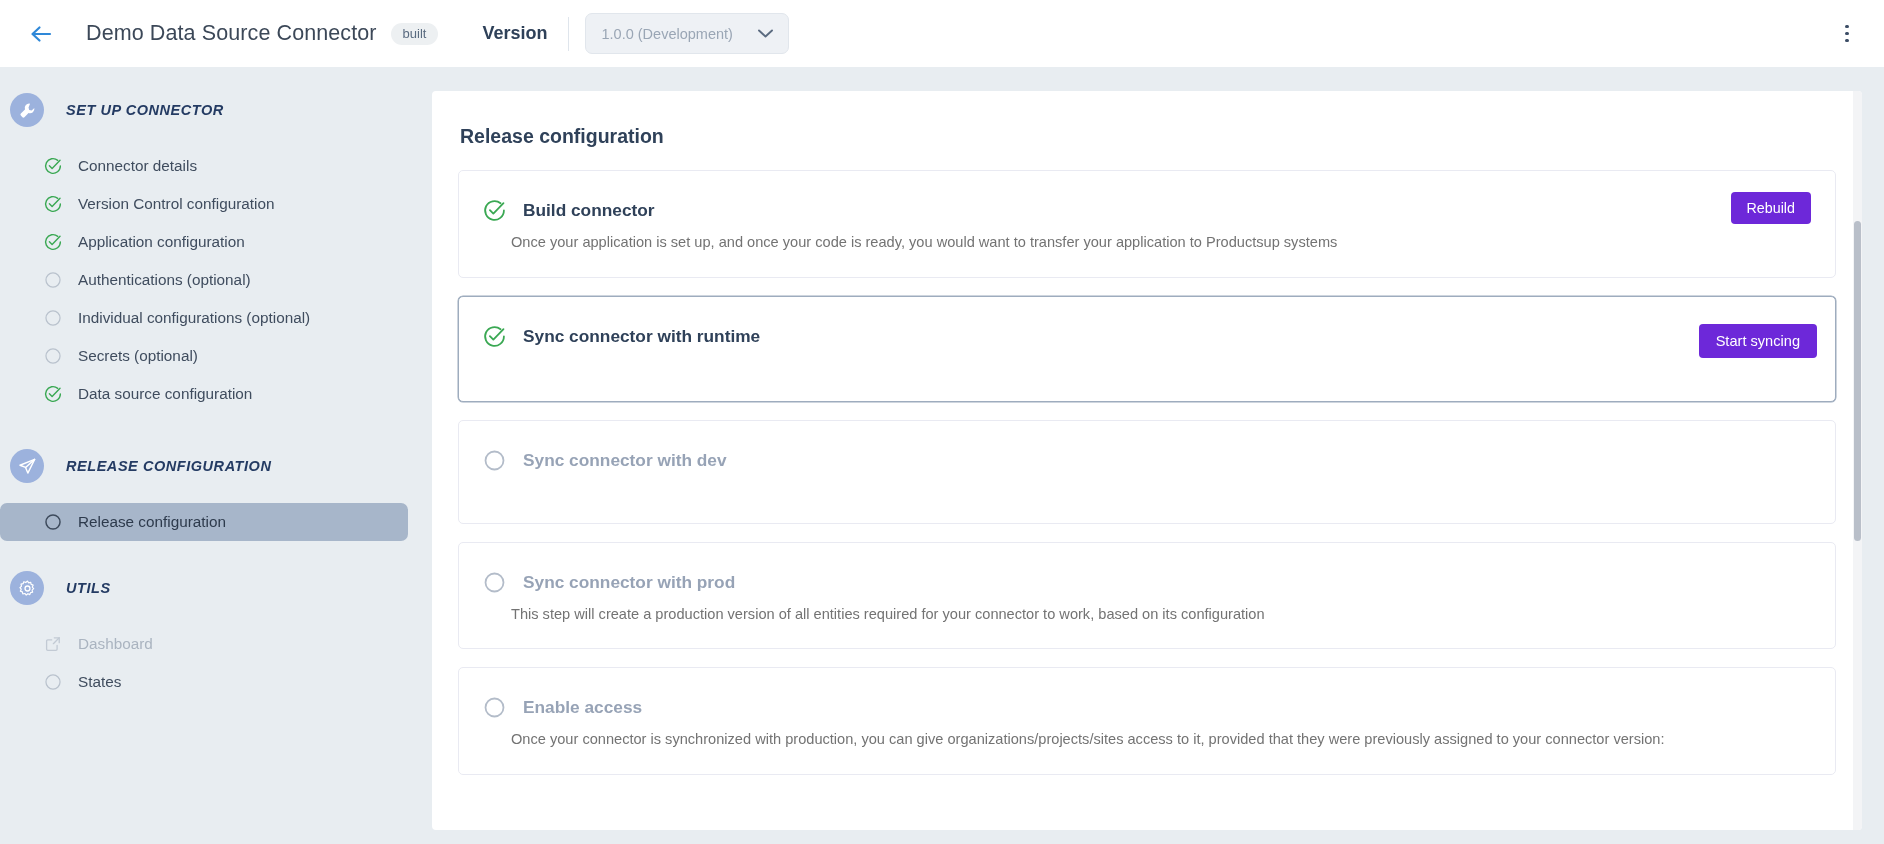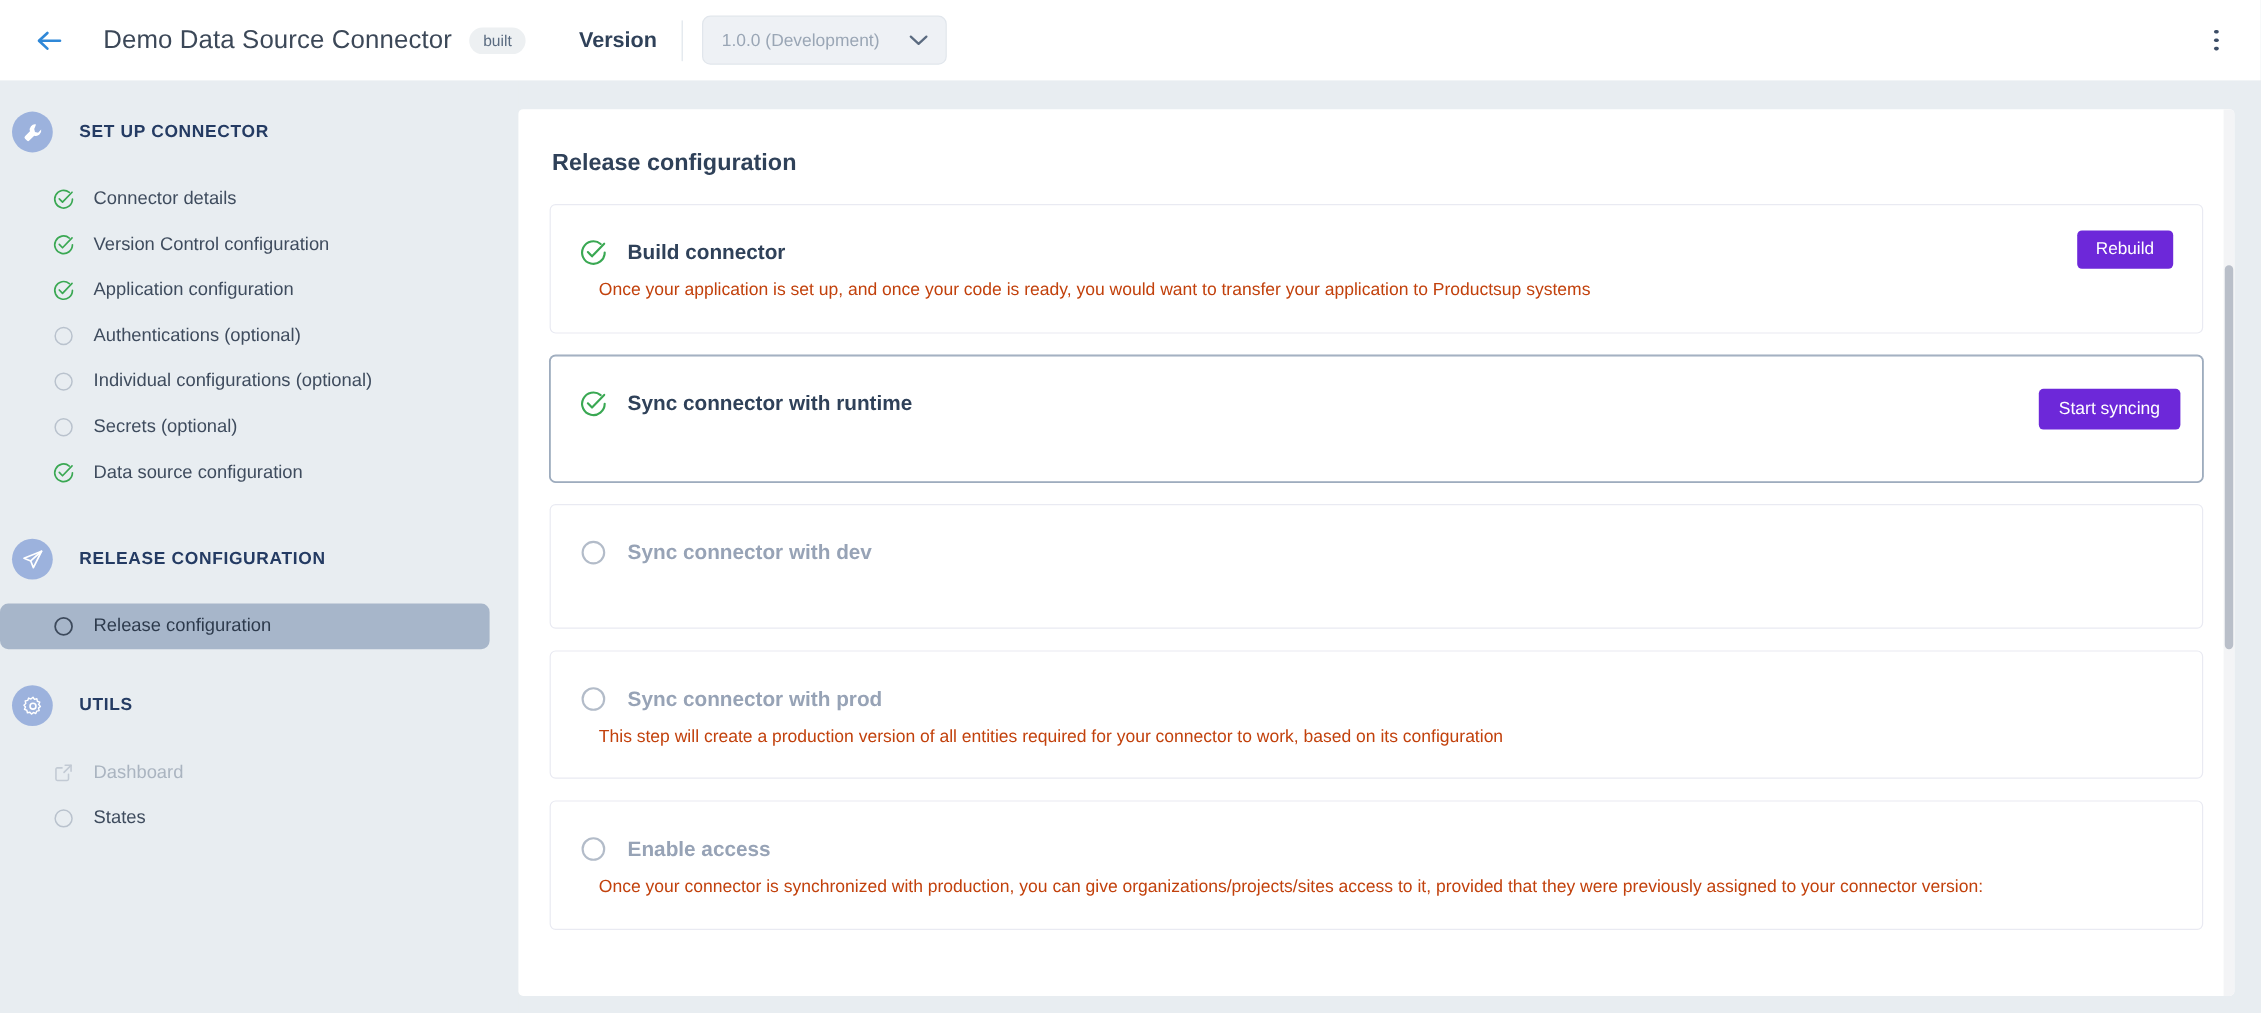--- a/index.html
+++ b/index.html
@@ -134,20 +134,21 @@
     padding-top: 26px;
     background: #e8edf1;
     overflow: hidden;
   }
 
   .sec-head {
     display: flex;
     align-items: center;
     padding: 0 0 0 10px;
     margin-bottom: 20px;
+    font-style: italic;
   }
   .sec-icon {
     width: 34px;
     height: 34px;
     border-radius: 50%;
     background: #9cb2dd;
     display: flex;
     align-items: center;
     justify-content: center;
     flex: 0 0 34px;
@@ -245,23 +246,23 @@
   .card-title {
     font-size: 17.3px;
     font-weight: bold;
     color: #2f4159;
     white-space: nowrap;
   }
   .card.disabled .card-title { color: #97a3b6; }
 
   .card-desc {
     margin-top: 11px;
-    margin-left: 16px;
+    margin-left: 28px;
     font-size: 14.6px;
-    color: #c2410c;
+    color: #737373;
     line-height: 1.35;
   }
 
   .card-action {
     position: absolute;
     right: 24px;
     top: 21px;
   }
   .card.selected .card-action { top: 27px; right: 18px; }
 

